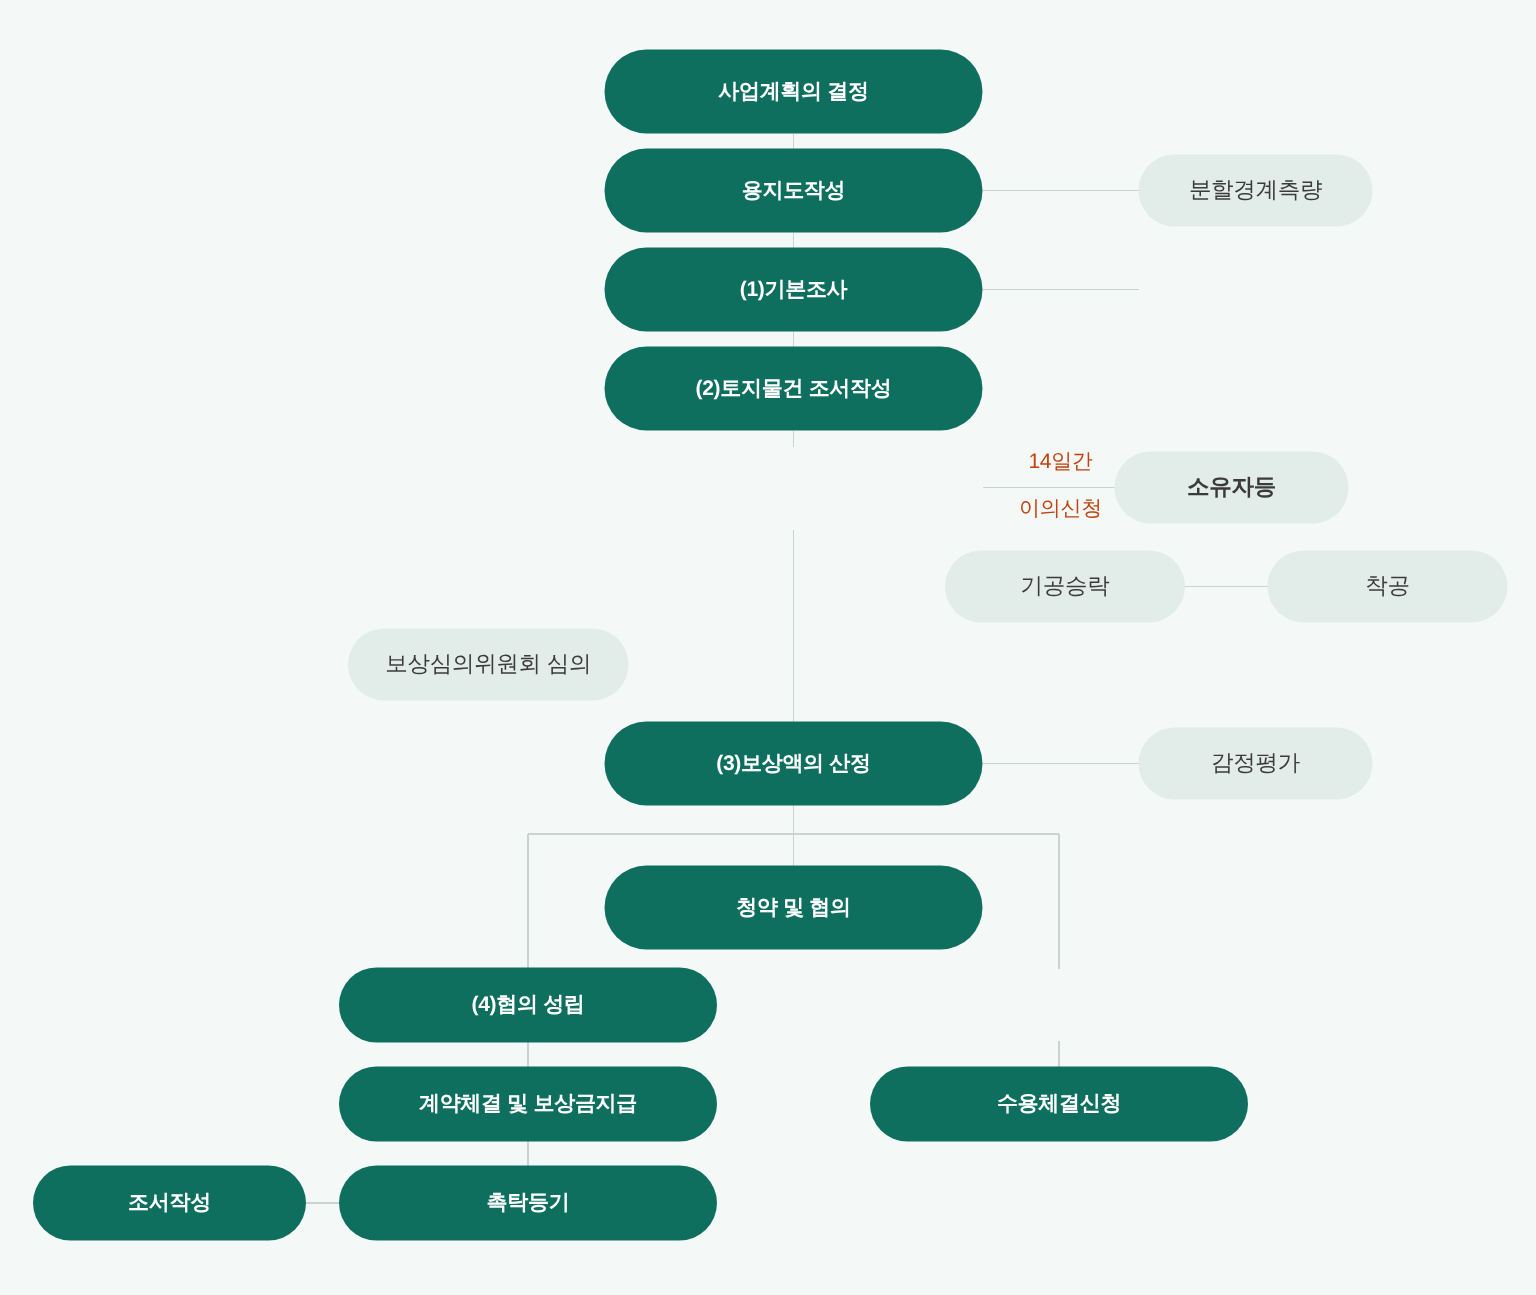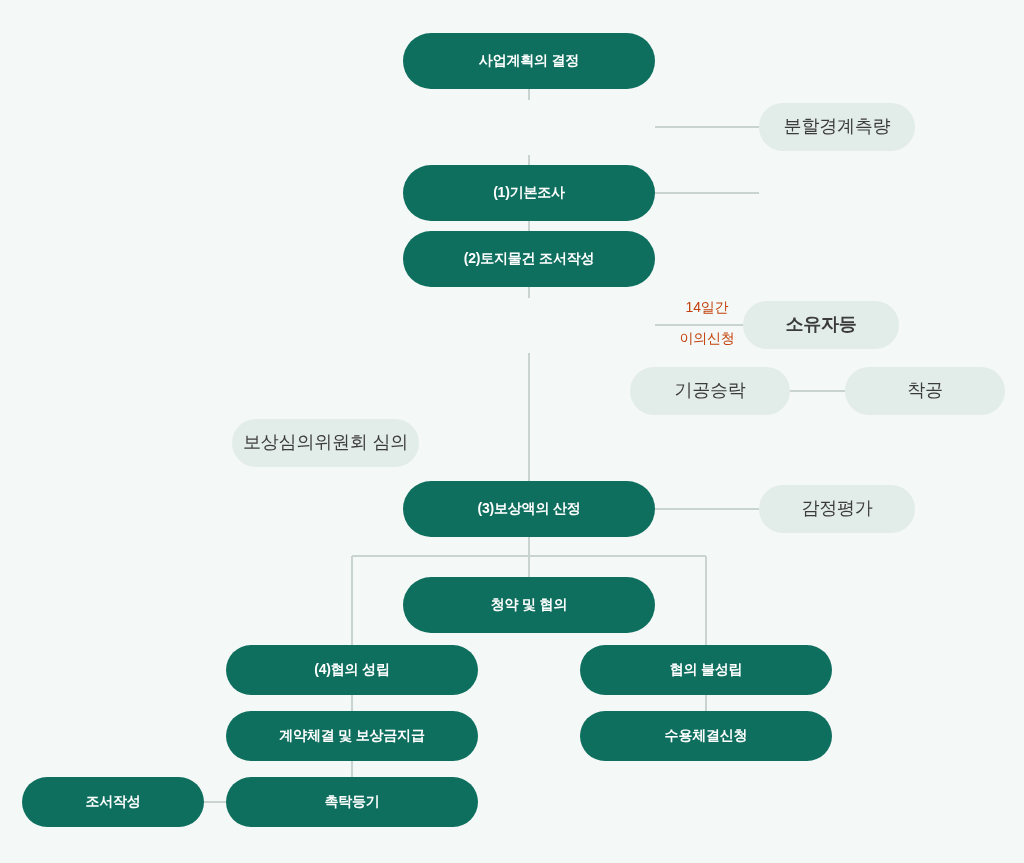--- a/index.html
+++ b/index.html
@@ -48,21 +48,21 @@
     background: #0f6f5f;
     color: #ffffff;
     font-size: 14px;
     font-weight: 700;
     letter-spacing: -0.2px;
   }
 
   .node.secondary {
     background: #e2ece8;
     color: #3b3b3b;
-    font-size: 18px;
+    font-size: 15px;
     font-weight: 400;
     letter-spacing: -0.2px;
   }
 
   
   .edge-label {
     position: absolute;
     font-size: 14px;
     color: #c2410c;
     white-space: nowrap;
@@ -101,20 +101,23 @@
       <line x1="706" y1="694" x2="706" y2="712"></line>
 
       <line x1="204" y1="802" x2="226" y2="802"></line>
     </g>
   </svg>
 
   <div class="node primary" style="left:403px; top:33px; width:252px; height:56px;">
     <span>사업계획의 결정</span>
   </div>
 
+  <div class="node primary" style="left:403px; top:99px; width:252px; height:56px;">
+    <span>용지도작성</span>
+  </div>
 
   <div class="node primary" style="left:403px; top:165px; width:252px; height:56px;">
     <span>(1)기본조사</span>
   </div>
 
   <div class="node primary" style="left:403px; top:231px; width:252px; height:56px;">
     <span>(2)토지물건 조서작성</span>
   </div>
 
 
@@ -123,23 +126,20 @@
   </div>
 
   <div class="node primary" style="left:403px; top:577px; width:252px; height:56px;">
     <span>청약 및 협의</span>
   </div>
 
   <div class="node primary" style="left:226px; top:645px; width:252px; height:50px;">
     <span>(4)협의 성립</span>
   </div>
 
-  <div class="node primary" style="left:580px; top:645px; width:252px; height:50px;">
-    <span>협의 불성립</span>
-  </div>
 
   <div class="node primary" style="left:226px; top:711px; width:252px; height:50px;">
     <span>계약체결 및 보상금지급</span>
   </div>
 
   <div class="node primary" style="left:580px; top:711px; width:252px; height:50px;">
     <span>수용체결신청</span>
   </div>
 
   <div class="node primary" style="left:226px; top:777px; width:252px; height:50px;">

